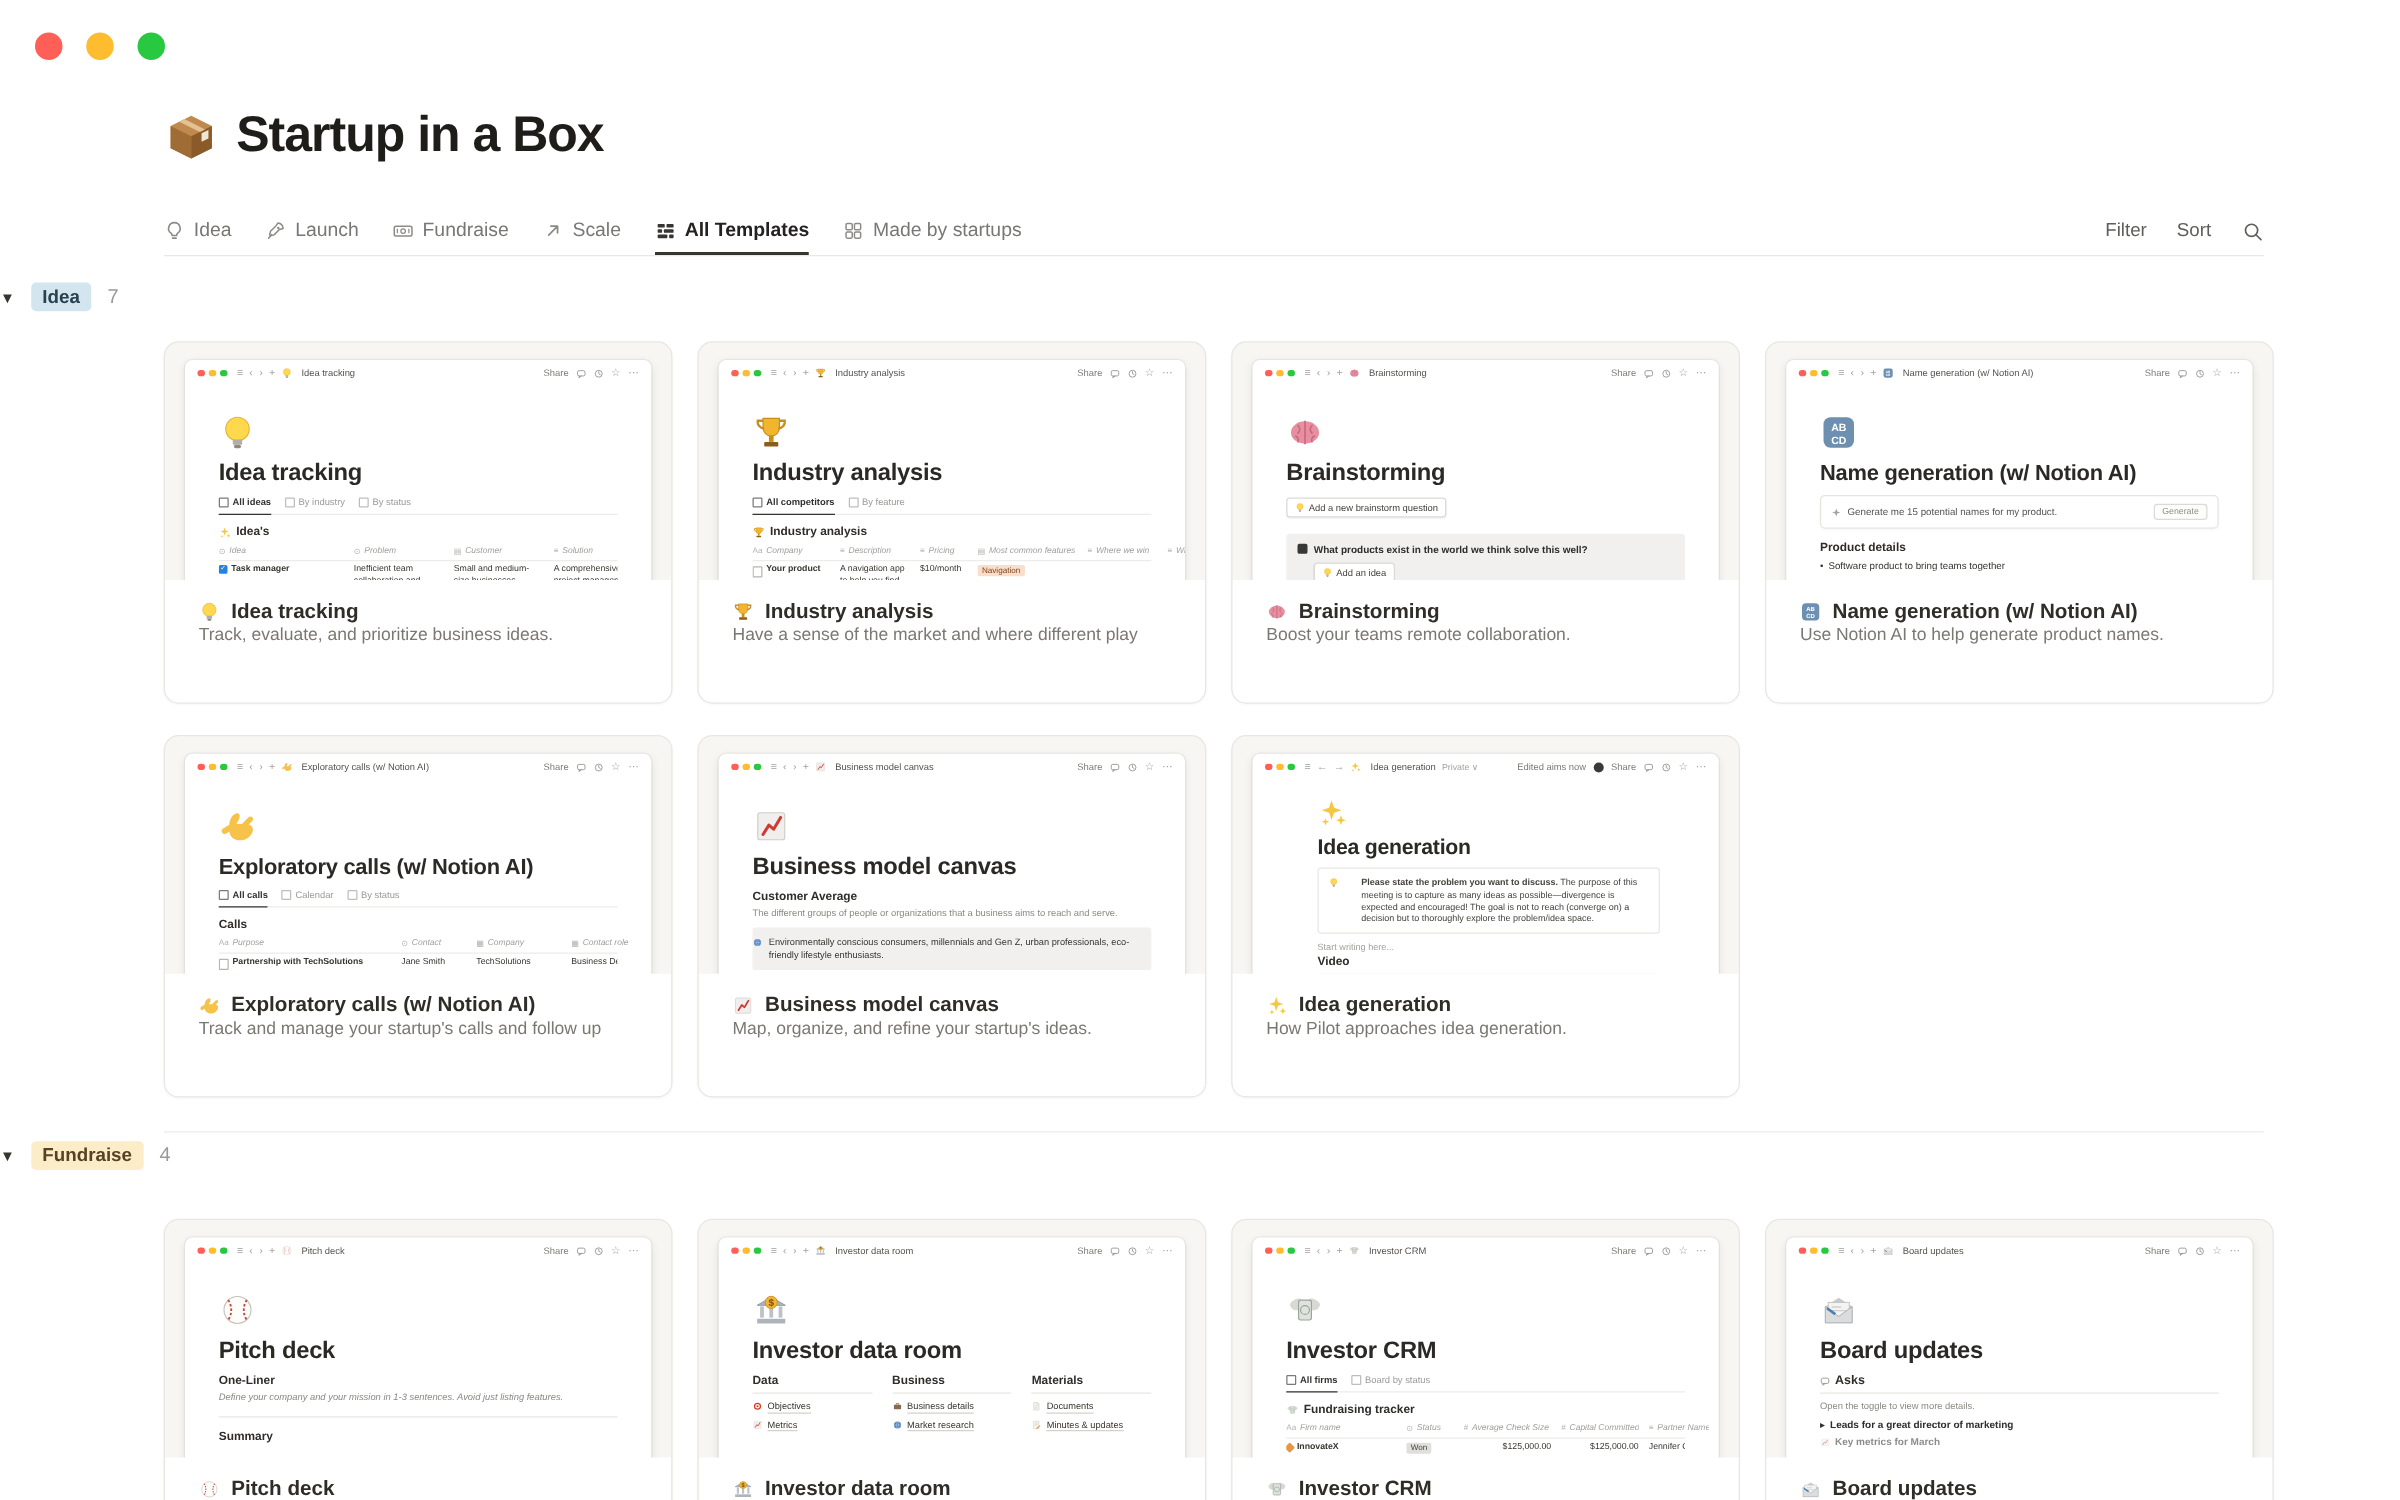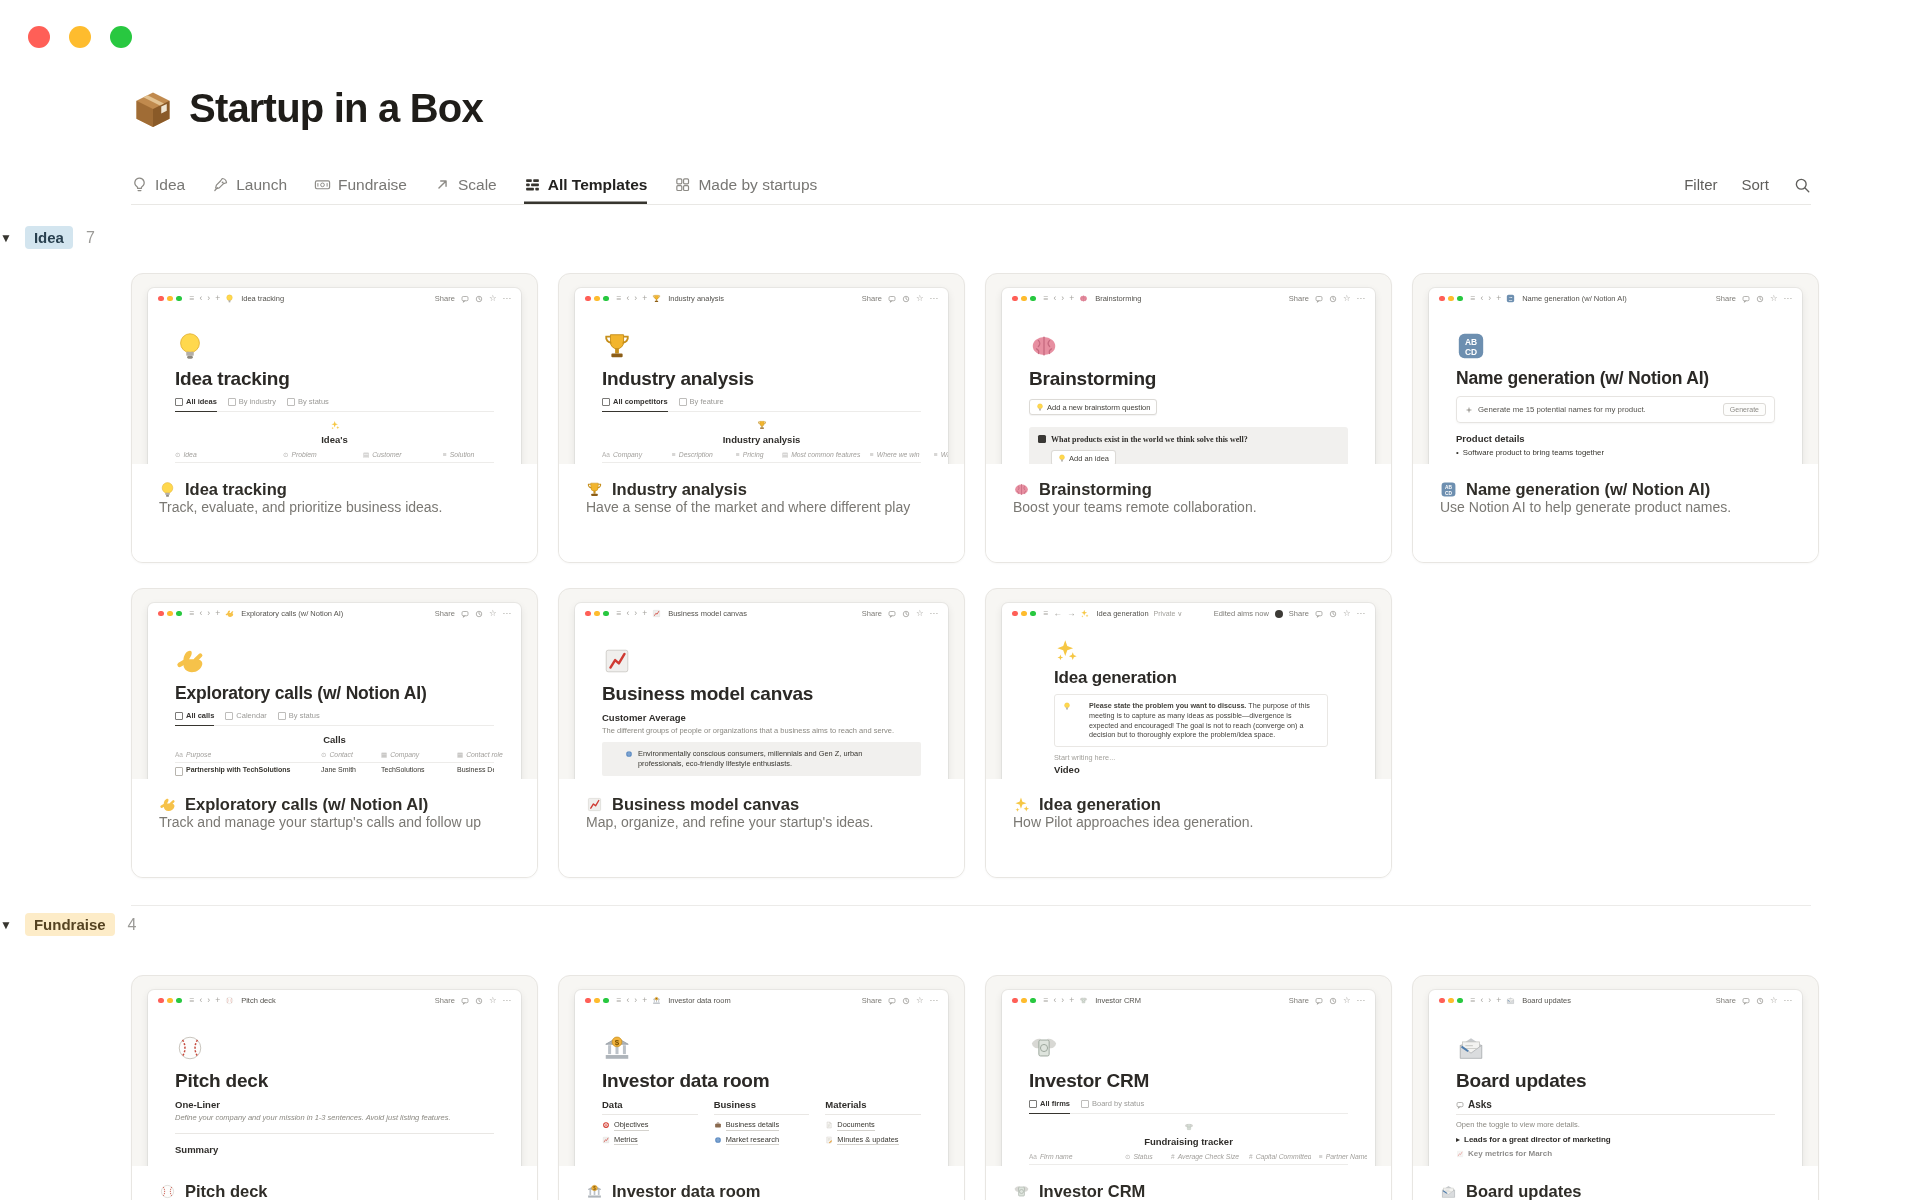--- a/index.html
+++ b/index.html
@@ -56,47 +56,47 @@
   .s44{width:44px;height:44px}.s30{width:30px;height:30px}.s24{width:24px;height:24px}
   .s17{width:17px;height:17px}.s10{width:10px;height:10px}.s9{width:9px;height:9px}.s8{width:8px;height:8px}
   .em.page{margin-top:22px;}
   .mh1{font-size:19px;font-weight:700;letter-spacing:-0.2px;color:#2b2926;margin:7px 0 7px;white-space:nowrap;}
   .mh1.sm{font-size:17px;}
   .mtabs{display:flex;gap:11px;align-items:center;border-bottom:1px solid #edecea;padding-bottom:5px;font-size:7.5px;color:#9b9a97;}
   .mtab{display:flex;gap:3px;align-items:center;white-space:nowrap;}
   .tico{width:6px;height:6px;border:1px solid currentColor;border-radius:1px;opacity:.65;flex:none;}
   .mtab.on{color:#343230;font-weight:700;position:relative;}
   .mtab.on::after{content:"";position:absolute;left:0;right:0;bottom:-6px;height:1.5px;background:#37352f;}
-  .msec{display:flex;gap:4px;align-items:center;font-size:9.5px;font-weight:700;color:#2f2d2a;margin:8px 0 4px;flex-direction:column;}
+  .msec{display:flex;gap:4px;align-items:center;font-size:9.5px;font-weight:700;color:#2f2d2a;margin:8px 0 4px;}
   .mth,.mtr{display:flex;gap:8px;white-space:nowrap;}
   .mth{font-size:6.8px;color:#a09e9a;border-bottom:1px solid #edecea;padding:2px 0 3px;}
   .mth span,.mtr>span{flex:none;overflow:hidden;display:flex;gap:3px;align-items:flex-start;}
   .hico{font-style:normal;opacity:.8;font-size:6.5px;}
   .mtr{font-size:7px;color:#37352f;padding-top:3px;height:22px;overflow:hidden;line-height:8.6px;}
   .mtr .wrap{white-space:normal;display:block;}
   .num{justify-content:flex-end;text-align:right;display:flex;width:100%;}
   .cb{width:7px;height:7px;background:#2383e2;border-radius:1.5px;color:#fff;font-size:5.5px;line-height:7px;text-align:center;flex:none;}
   .pg{width:6px;height:7px;background:#fff;border:1px solid #b7b4ae;border-radius:1px;flex:none;margin-top:0.5px;}
   .dia{width:5.5px;height:5.5px;background:#e8963f;transform:rotate(45deg);flex:none;margin-top:1px;border-radius:1px;}
   .tag{background:#fadec9;color:#80461d;border-radius:2px;padding:0.5px 3.5px;font-size:6.5px;line-height:8px;}
   .tag.gray{background:#e0dfdc;color:#45433f;}
   .mbtn{display:inline-flex;gap:3px;align-items:center;border:1px solid #dcdad6;border-radius:3px;padding:2.5px 6px;font-size:7.5px;color:#44423d;background:#fff;box-shadow:0 0.5px 1px rgba(0,0,0,.05);}
   .gblock{background:#f1f0ee;border-radius:3px;padding:8px 9px;margin-top:12px;font-size:8px;color:#2f2d2a;}
-  .gblock .q{display:flex;gap:5px;align-items:flex-start;font-weight:700;font-family:Liberation Serif, serif;}
+  .gblock .q{display:flex;gap:5px;align-items:flex-start;font-weight:700;}
   .board{width:8px;height:8px;background:#3a3835;border-radius:1.5px;flex:none;}
   .gblock .mbtn{margin:6px 0 0 13px;}
   .aibar{display:flex;align-items:center;gap:5px;border:1px solid #e6e4e1;border-radius:4px;padding:6px 8px;font-size:7.8px;color:#55534e;box-shadow:0 1px 2px rgba(0,0,0,.04);}
   .aibar .gen{margin-left:auto;border:1px solid #dcdad6;border-radius:3px;padding:2px 6px;font-size:7px;color:#8d8b86;background:#fdfdfc;}
   .msub{font-size:9.5px;font-weight:700;color:#2f2d2a;margin:10px 0 3px;}
   .mcap{font-size:7.5px;color:#8b8982;line-height:10px;}
   .mital{font-style:italic;}
   .bullet{font-size:7.8px;margin-top:4px;display:flex;gap:4px;}
   .mdiv{border-top:1px solid #e9e7e4;margin:10px 0;}
   .callout{border:1px solid #e9e7e4;border-radius:3px;padding:6px 8px;font-size:7.2px;color:#45433e;line-height:9.8px;display:flex;gap:18px;align-items:flex-start;}
-  .gcallout{background:#f1f0ee;border-radius:2px;padding:7px 23px;font-size:7.4px;color:#37352f;line-height:10px;display:flex;gap:5px;align-items:flex-start;margin-top:6px;}
+  .gcallout{background:#f1f0ee;border-radius:2px;padding:7px 0;font-size:7.4px;color:#37352f;line-height:10px;display:flex;gap:5px;align-items:flex-start;margin-top:6px;}
   .ph{font-size:7.3px;color:#a3a19c;margin:6px 0 2px;}
   .cols{display:flex;gap:16px;margin-top:4px;}
   .col{width:104px;}
   .colt{font-size:9.5px;font-weight:700;border-bottom:1px solid #e9e7e4;padding-bottom:4px;margin-bottom:5px;color:#2f2d2a;}
   .lnk{display:flex;gap:4px;align-items:center;font-size:7.4px;color:#37352f;margin-top:4px;}
   .lnk em{font-style:normal;border-bottom:1px solid #d4d2cd;padding-bottom:0.5px;white-space:nowrap;}
   .subrow{display:flex;gap:4px;align-items:center;font-size:10px;font-weight:700;border-bottom:1px solid #e9e7e4;padding-bottom:4px;margin-top:2px;color:#2f2d2a;}
   .toggle{display:flex;gap:4px;align-items:center;font-size:8px;font-weight:700;margin-top:5px;color:#2f2d2a;}
   .faded{opacity:.55;}
 </style>

